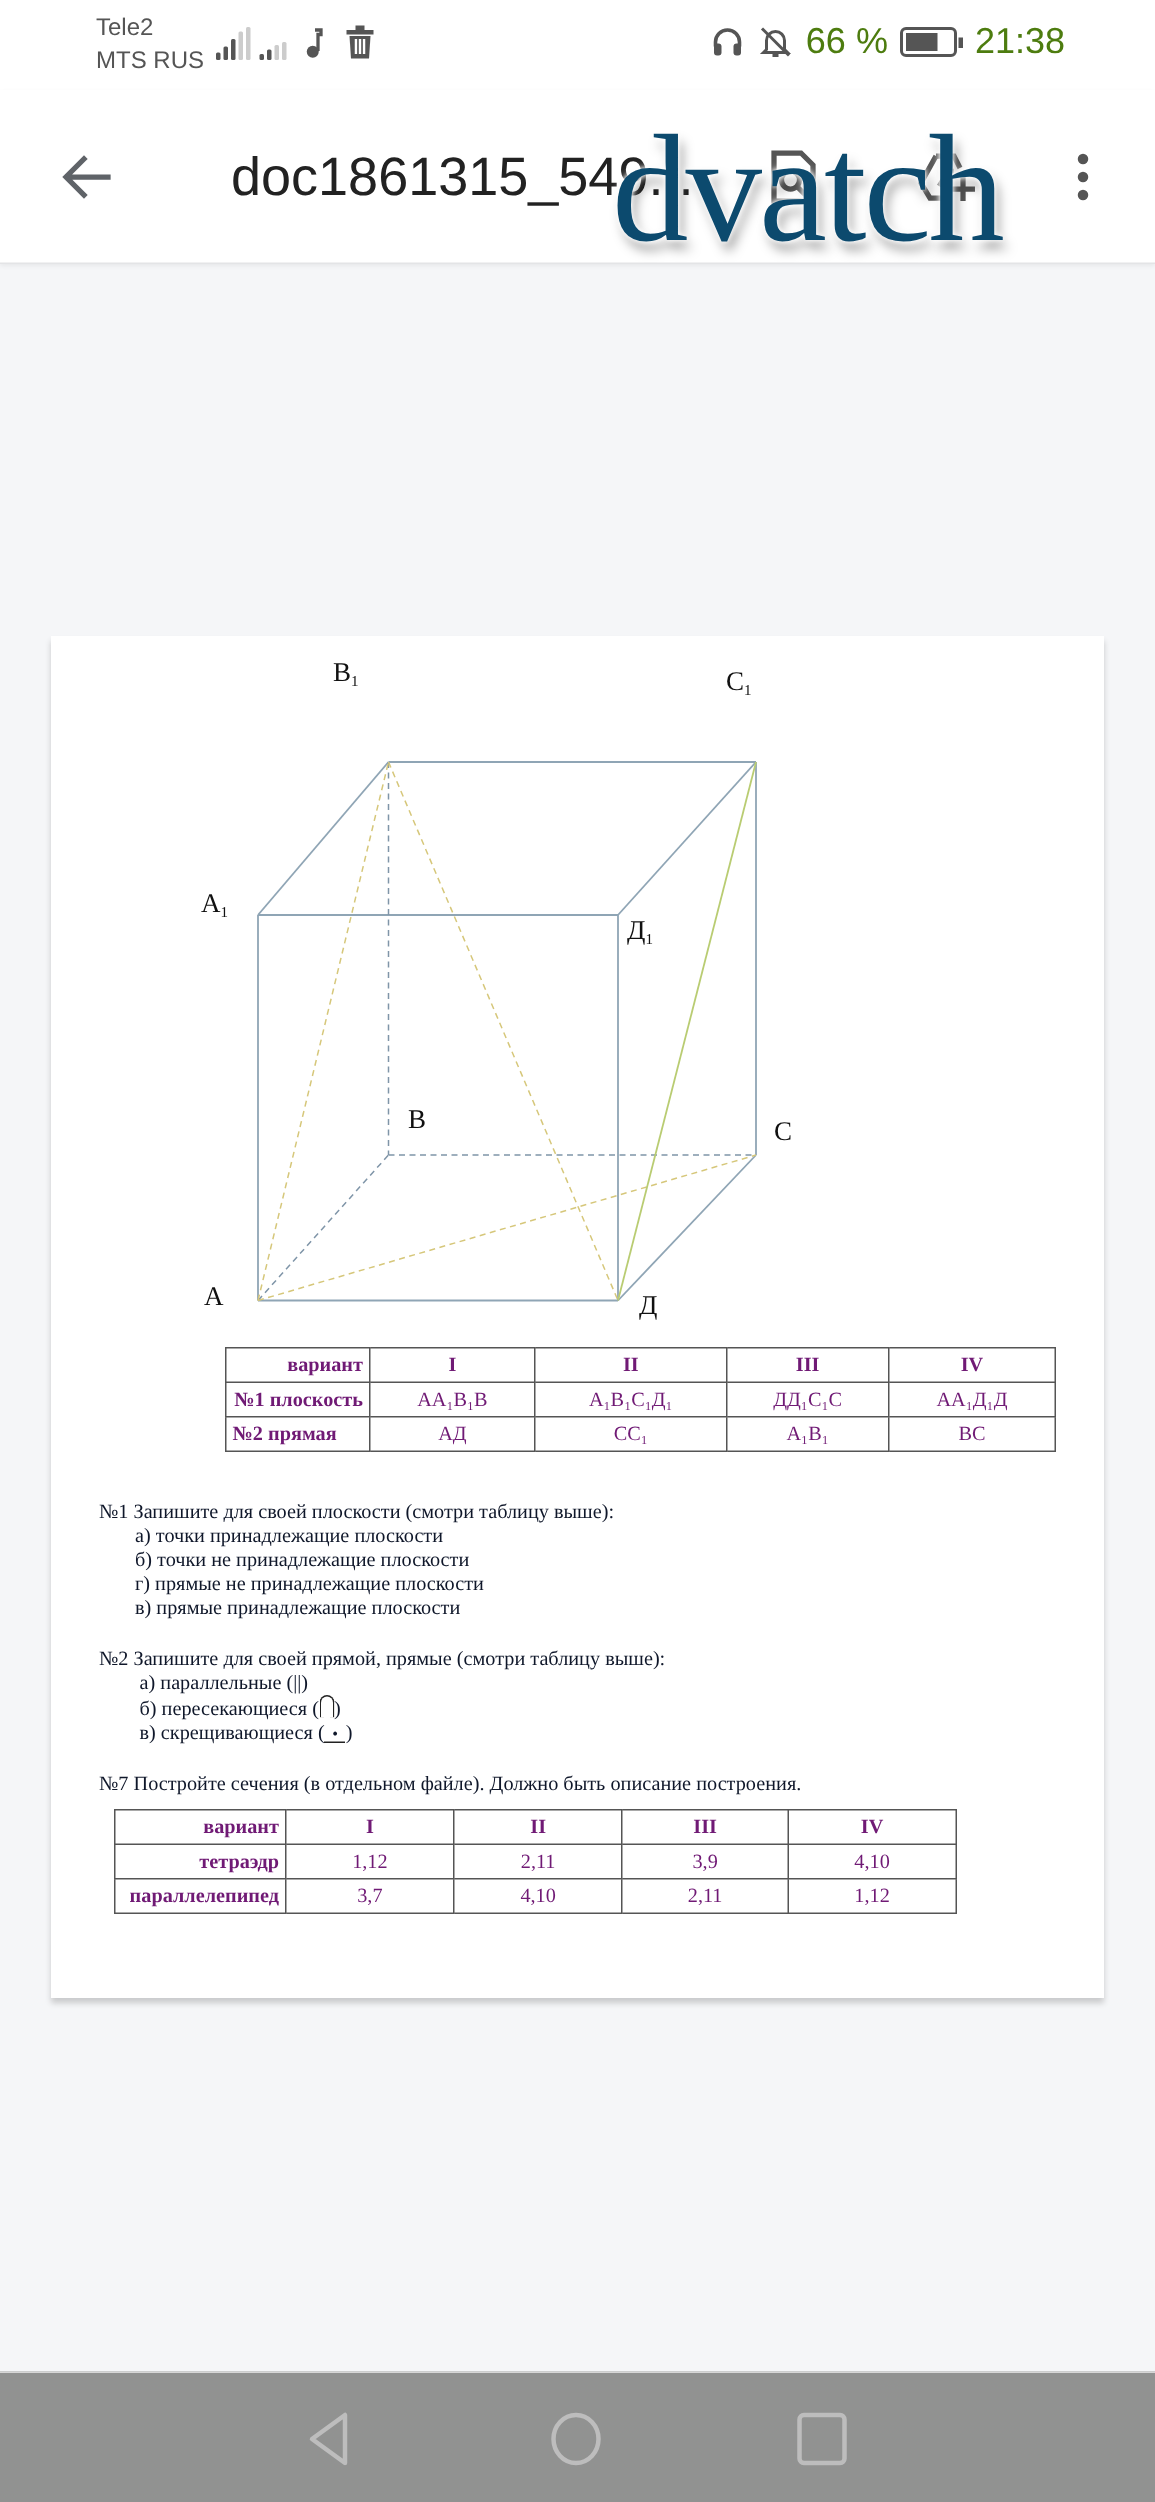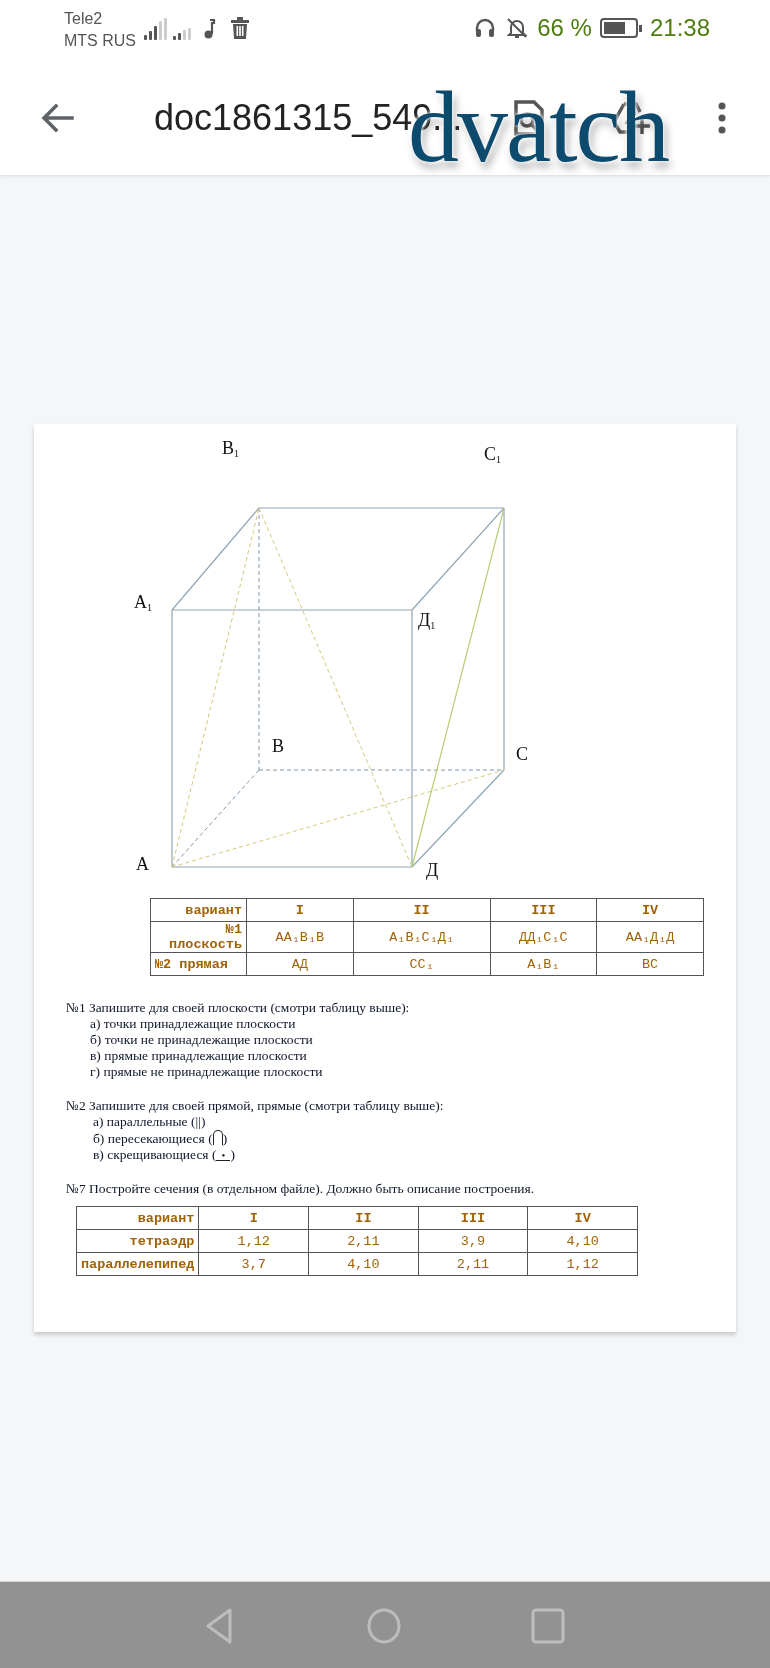--- a/index.html
+++ b/index.html
@@ -26,21 +26,21 @@
   .act { position: absolute; top: 36px; width: 44px; height: 44px; }
   .watermark { position: absolute; left: 408px; top: 12px; font-size: 102px; font-weight: normal; color: #0c4a6e; letter-spacing: -2px; line-height: 110px;
     text-shadow: 0 0 3px #fff, 0 0 6px #fff, 3px 6px 8px rgba(0,0,0,0.35); pointer-events: none; font-family: Liberation Serif, serif; }
 
   
   .page { position: absolute; left: 34px; top: 424px; width: 702px; height: 908px; background: #fff; box-shadow: 0 3px 4px rgba(0,0,0,0.18); }
   .figure { position: absolute; left: 0; top: 0; width: 702px; height: 480px; }
   .lbl { position: absolute; font-family: "Liberation Serif", serif; font-size: 18px; color: #111; }
   .lbl sub { font-size: 10px; vertical-align: -3px; }
 
-  table.grid { position: absolute; border-collapse: collapse; font-family: Liberation Mono, monospace; font-size: 13.5px; color: #a16207; }
+  table.grid { position: absolute; border-collapse: collapse; font-family: Liberation Serif, serif; font-size: 13.5px; color: #701a75; }
   table.grid td { border: 1px solid #555; height: 23px; text-align: center; padding: 0 4px; }
   table.grid td.rh { text-align: right; font-weight: bold; }
   table.grid tr.head td { font-weight: bold; }
 
   .tasks { position: absolute; left: 32px; font-family: "Liberation Serif", serif; font-size: 13.5px; color: #0f172a; line-height: 16px; }
   .tasks .indent { padding-left: 24px; }
   .tasks .indent2 { padding-left: 27px; }
   .block { margin-bottom: 18px; }
   .sym-cap { display: inline-block; width: 10px; height: 15px; border: 1px solid #222; border-bottom: none; border-radius: 6px 6px 0 0; vertical-align: -2px; }
   .sym-dot { display: inline-block; width: 14px; border-bottom: 1px solid #222; text-align: center; font-size: 11px; line-height: 10px; }
@@ -199,22 +199,22 @@
       <td>BC</td>
     </tr>
   </tbody>
     </table>
 
   <div class="tasks" style="top:576px;width:640px">
     <div class="block">
       <div>№1 Запишите для своей плоскости (смотри таблицу выше):</div>
       <div class="indent">а) точки принадлежащие плоскости</div>
       <div class="indent">б) точки не принадлежащие плоскости</div>
+      <div class="indent">г) прямые не принадлежащие плоскости</div>
       <div class="indent">в) прямые принадлежащие плоскости</div>
-      <div class="indent">г) прямые не принадлежащие плоскости</div>
     </div>
     <div class="block">
       <div>№2 Запишите для своей прямой, прямые (смотри таблицу выше):</div>
       <div class="indent2"><span>а) параллельные (</span><span>||</span><span>)</span></div>
       <div class="indent2"><span>б) пересекающиеся (</span><span class="sym-cap"></span><span>)</span></div>
       <div class="indent2"><span>в) скрещивающиеся (</span><span class="sym-dot">•</span><span>)</span></div>
     </div>
     <div class="block">
       <div>№7 Постройте сечения (в отдельном файле). Должно быть описание построения.</div>
     </div>

